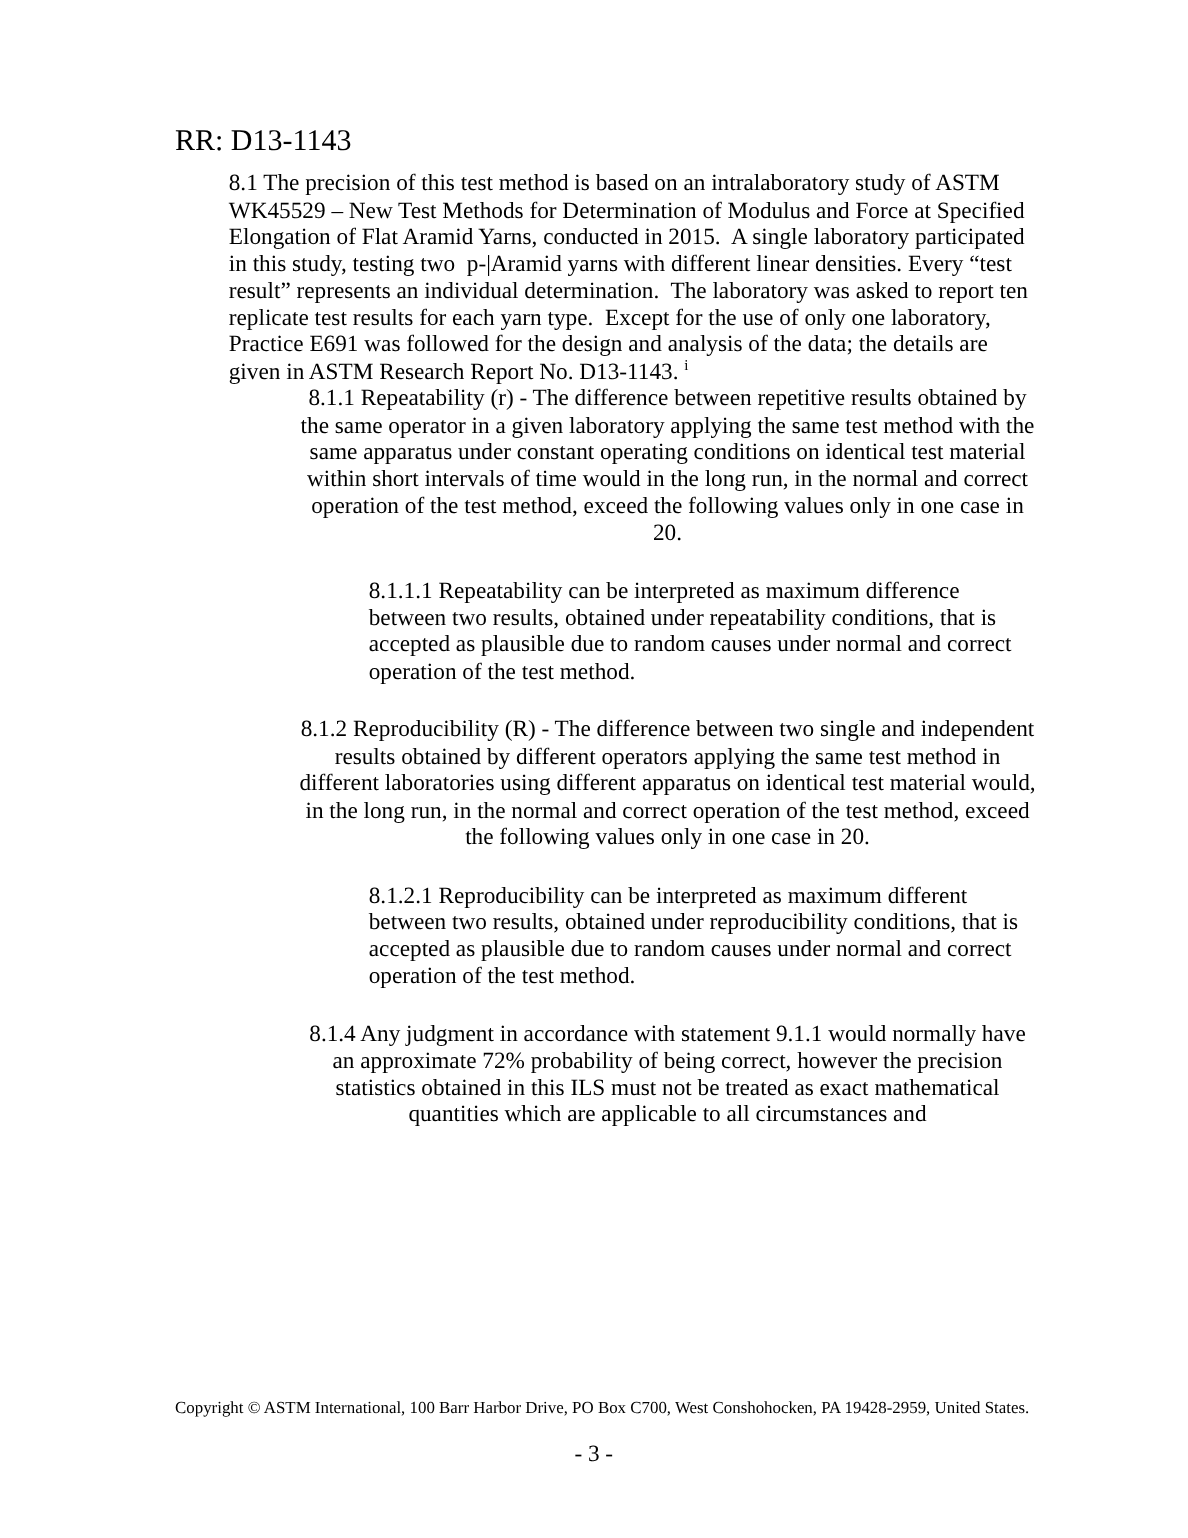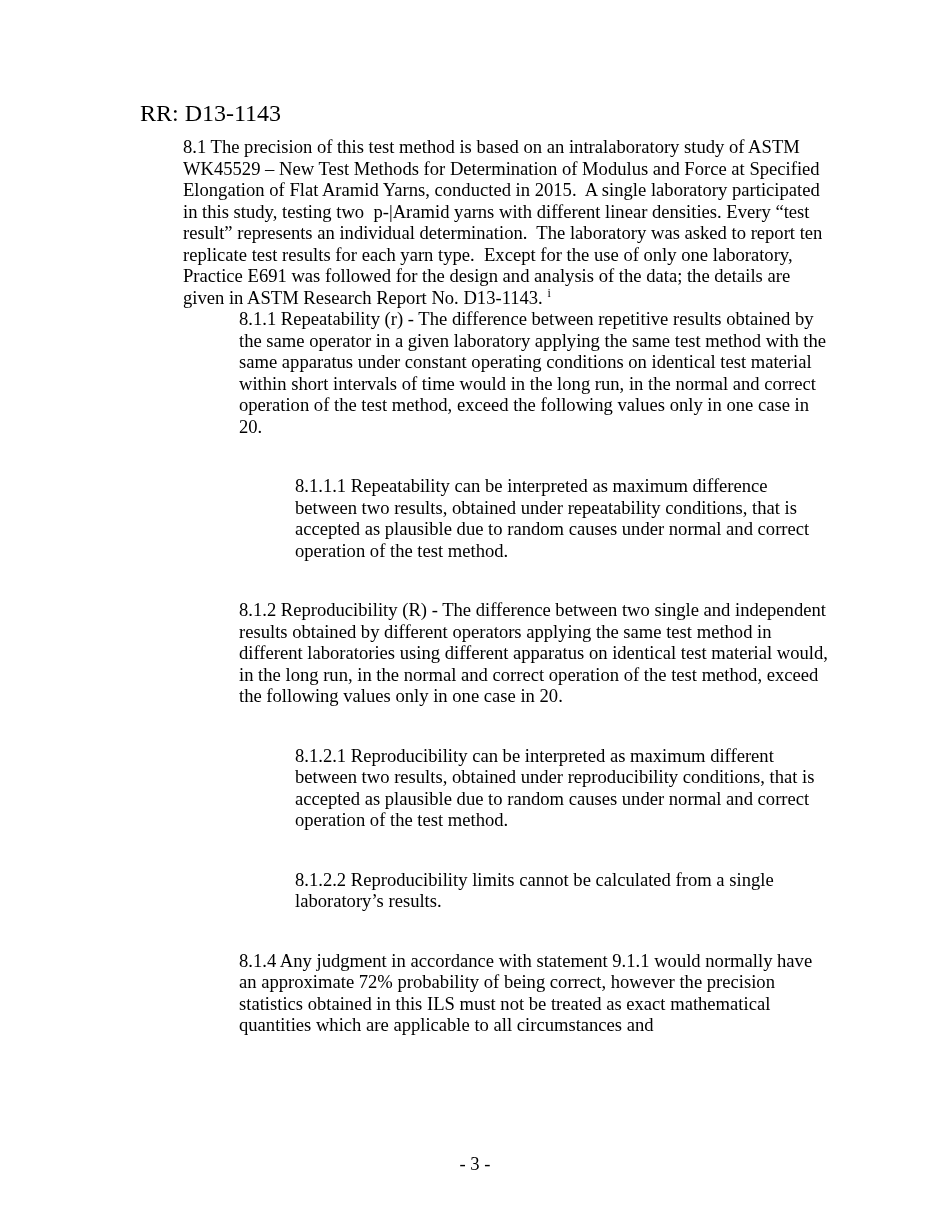--- a/index.html
+++ b/index.html
@@ -30,23 +30,23 @@
     left: 183px;
     top: 136px;
     width: 646px;
     font-size: 18.6px;
     line-height: 21.5px;
   }
   .para {
     margin: 0;
     white-space: pre-wrap;
   }
-  .lvl1 { margin-left: 56px; }
+  .lvl1 { margin-left: 56px; text-align: center; }
   .lvl2 { margin-left: 112px; }
-  .gap1 { margin-top: 38px; }
+  .gap1 { margin-top: 25px; }
   .gap2 { margin-top: 43px; }
   .footnote-ref {
     font-size: 12px;
     line-height: 0;
   }
   .doc-footer {
     position: absolute;
     left: 140px;
     top: 1117px;
     font-size: 13.5px;
@@ -77,23 +77,23 @@
 
     <p class="para lvl1">8.1.1 Repeatability (r) - The difference between repetitive results obtained by the same operator in a given laboratory applying the same test method with the same apparatus under constant operating conditions on identical test material within short intervals of time would in the long run, in the normal and correct operation of the test method, exceed the following values only in one case in 20.</p>
 
     <p class="para lvl2 gap1">8.1.1.1 Repeatability can be interpreted as maximum difference between two results, obtained under repeatability conditions, that is accepted as plausible due to random causes under normal and correct operation of the test method.</p>
 
 
     <p class="para lvl1 gap1">8.1.2 Reproducibility (R) - The difference between two single and independent results obtained by different operators applying the same test method in different laboratories using different apparatus on identical test material would, in the long run, in the normal and correct operation of the test method, exceed the following values only in one case in 20.</p>
 
     <p class="para lvl2 gap1">8.1.2.1 Reproducibility can be interpreted as maximum different between two results, obtained under reproducibility conditions, that is accepted as plausible due to random causes under normal and correct operation of the test method.</p>
 
-    <p class="para lvl2 gap1">8.1.2.2 Reproducibility limits cannot be calculated from a single laboratory’s results.</p>
 
 
     <p class="para lvl1 gap1">8.1.4 Any judgment in accordance with statement 9.1.1 would normally have an approximate 72% probability of being correct, however the precision statistics obtained in this ILS must not be treated as exact mathematical quantities which are applicable to all circumstances and</p>
 
   </div>
 
+  <div class="doc-footer">Copyright © ASTM International, 100 Barr Harbor Drive, PO Box C700, West Conshohocken, PA 19428-2959, United States.</div>
 
   <div class="page-number">- 3 -</div>
 
 </div>
 
 </body></html>

